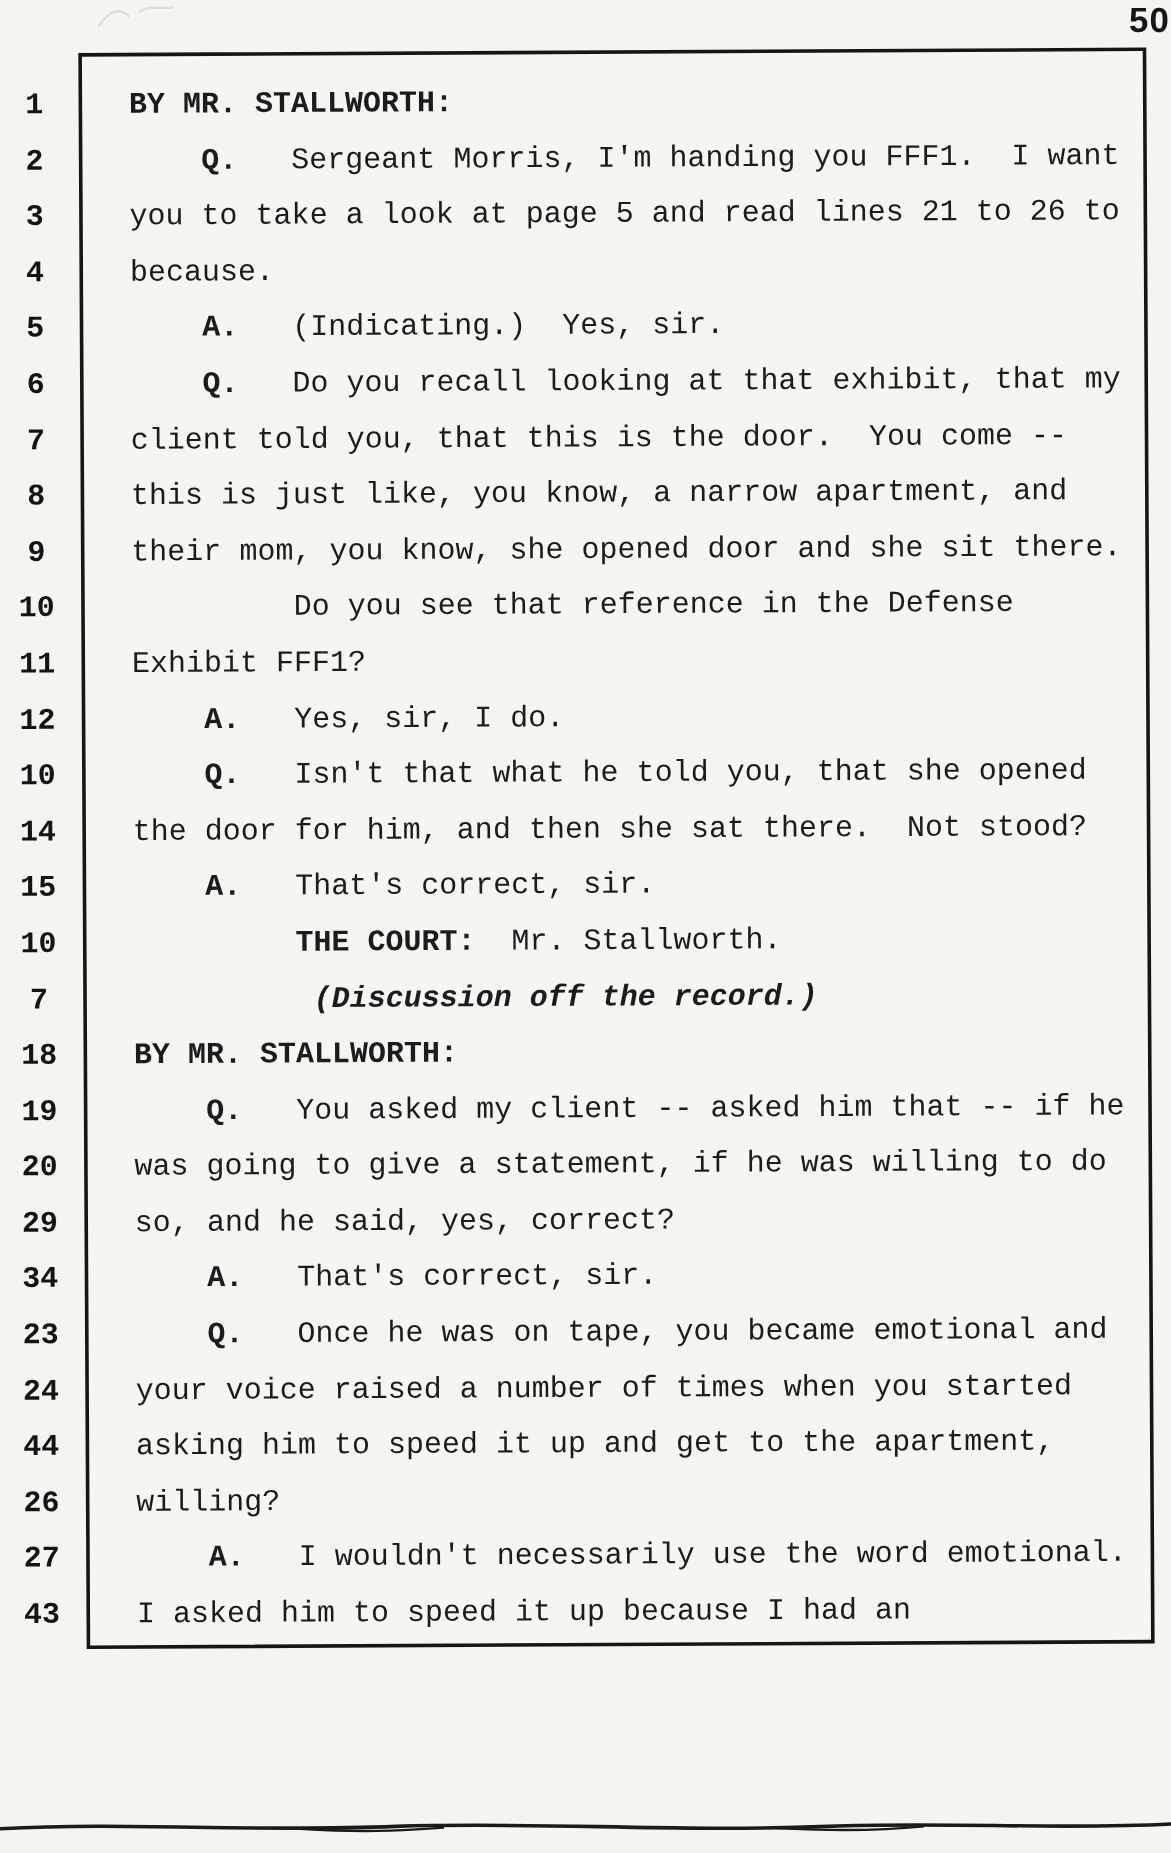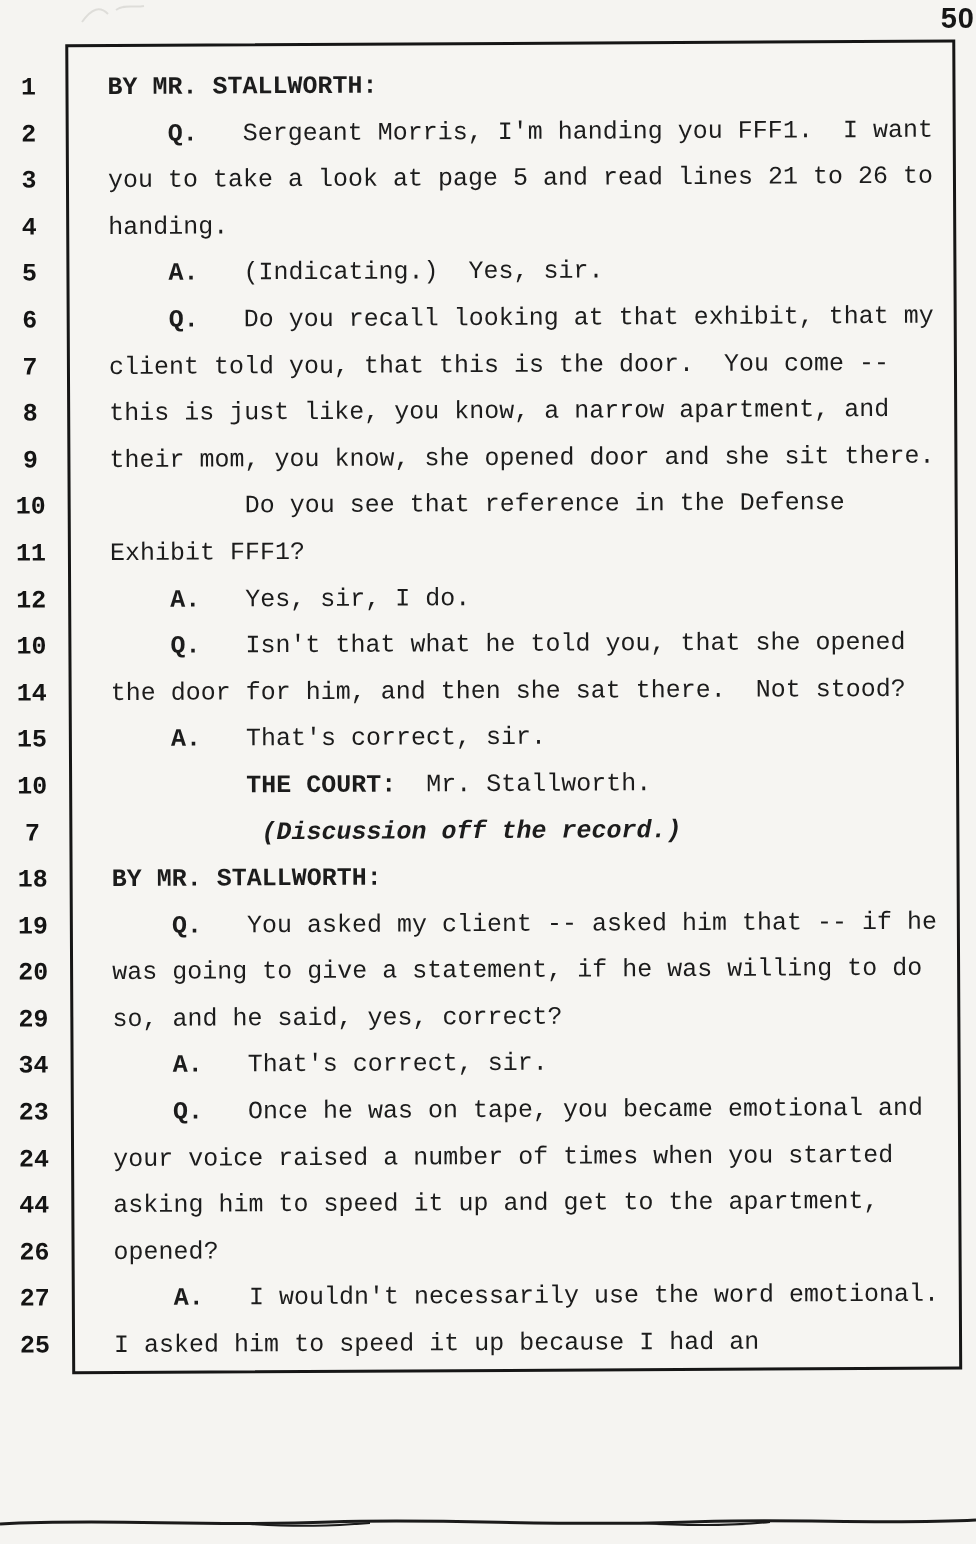--- a/index.html
+++ b/index.html
@@ -83,29 +83,29 @@
         <div class="nrow">18</div>
         <div class="nrow">19</div>
         <div class="nrow">20</div>
         <div class="nrow">29</div>
         <div class="nrow">34</div>
         <div class="nrow">23</div>
         <div class="nrow">24</div>
         <div class="nrow">44</div>
         <div class="nrow">26</div>
         <div class="nrow">27</div>
-        <div class="nrow">25</div>
+        <div class="nrow">43</div>
       </div>
 
     <div class="box">
       <div class="lines">
           <div class="tline"><span class="b">BY MR. STALLWORTH:</span></div>
           <div class="tline"><span>    </span><span class="b">Q.</span><span>   Sergeant Morris, I'm handing you FFF1.  I want</span></div>
           <div class="tline"><span>you to take a look at page 5 and read lines 21 to 26 to</span></div>
-          <div class="tline"><span>handing.</span></div>
+          <div class="tline"><span>because.</span></div>
           <div class="tline"><span>    </span><span class="b">A.</span><span>   (Indicating.)  Yes, sir.</span></div>
           <div class="tline"><span>    </span><span class="b">Q.</span><span>   Do you recall looking at that exhibit, that my</span></div>
           <div class="tline"><span>client told you, that this is the door.  You come --</span></div>
           <div class="tline"><span>this is just like, you know, a narrow apartment, and</span></div>
           <div class="tline"><span>their mom, you know, she opened door and she sit there.</span></div>
           <div class="tline"><span>         Do you see that reference in the Defense</span></div>
           <div class="tline"><span>Exhibit FFF1?</span></div>
           <div class="tline"><span>    </span><span class="b">A.</span><span>   Yes, sir, I do.</span></div>
           <div class="tline"><span>    </span><span class="b">Q.</span><span>   Isn't that what he told you, that she opened</span></div>
           <div class="tline"><span>the door for him, and then she sat there.  Not stood?</span></div>
@@ -113,21 +113,21 @@
           <div class="tline"><span>         </span><span class="b">THE COURT:</span><span>  Mr. Stallworth.</span></div>
           <div class="tline"><span>          </span><span class="bi">(Discussion off the record.)</span></div>
           <div class="tline"><span class="b">BY MR. STALLWORTH:</span></div>
           <div class="tline"><span>    </span><span class="b">Q.</span><span>   You asked my client -- asked him that -- if he</span></div>
           <div class="tline"><span>was going to give a statement, if he was willing to do</span></div>
           <div class="tline"><span>so, and he said, yes, correct?</span></div>
           <div class="tline"><span>    </span><span class="b">A.</span><span>   That's correct, sir.</span></div>
           <div class="tline"><span>    </span><span class="b">Q.</span><span>   Once he was on tape, you became emotional and</span></div>
           <div class="tline"><span>your voice raised a number of times when you started</span></div>
           <div class="tline"><span>asking him to speed it up and get to the apartment,</span></div>
-          <div class="tline"><span>opened?</span></div>
+          <div class="tline"><span>willing?</span></div>
           <div class="tline"><span>    </span><span class="b">A.</span><span>   I wouldn't necessarily use the word emotional.</span></div>
           <div class="tline"><span>I asked him to speed it up because I had an</span></div>
         </div>
     </div>
 
   </div>
 
   <svg class="bottomline" viewBox="0 0 976 24" preserveAspectRatio="none">
     <path d="M0 14 C 110 8, 200 17, 330 12 C 450 8, 560 17, 690 12 C 790 8, 880 15, 976 10" fill="none" stroke="#1b1b1b" stroke-width="3"></path>
     <path d="M250 14 C 300 17, 330 16, 370 13 M640 13 C 690 16, 730 16, 770 12" fill="none" stroke="#1b1b1b" stroke-width="2"></path>

